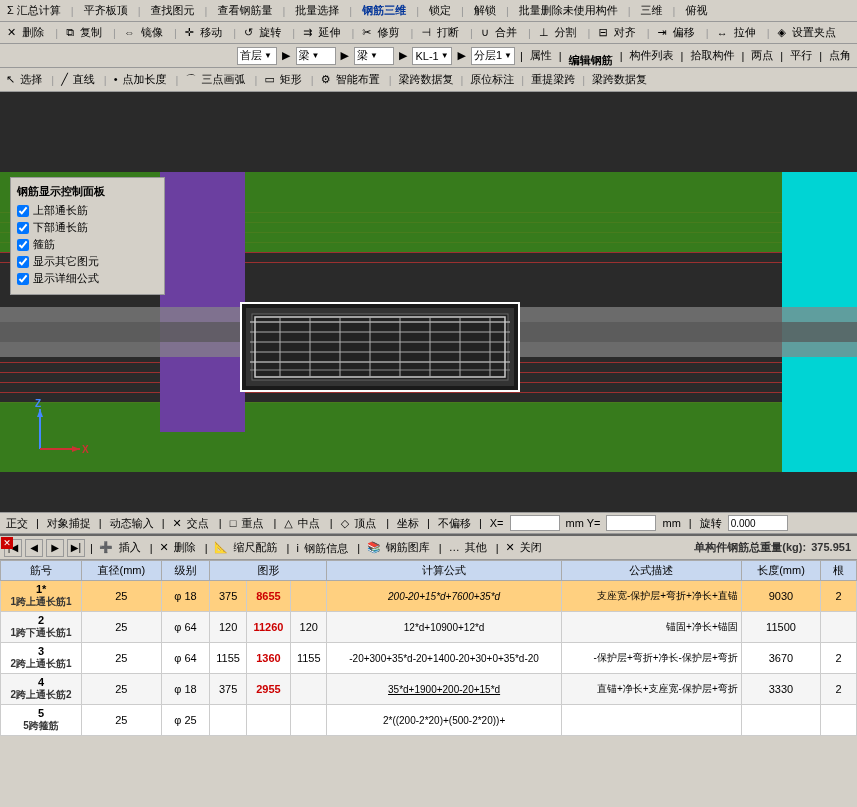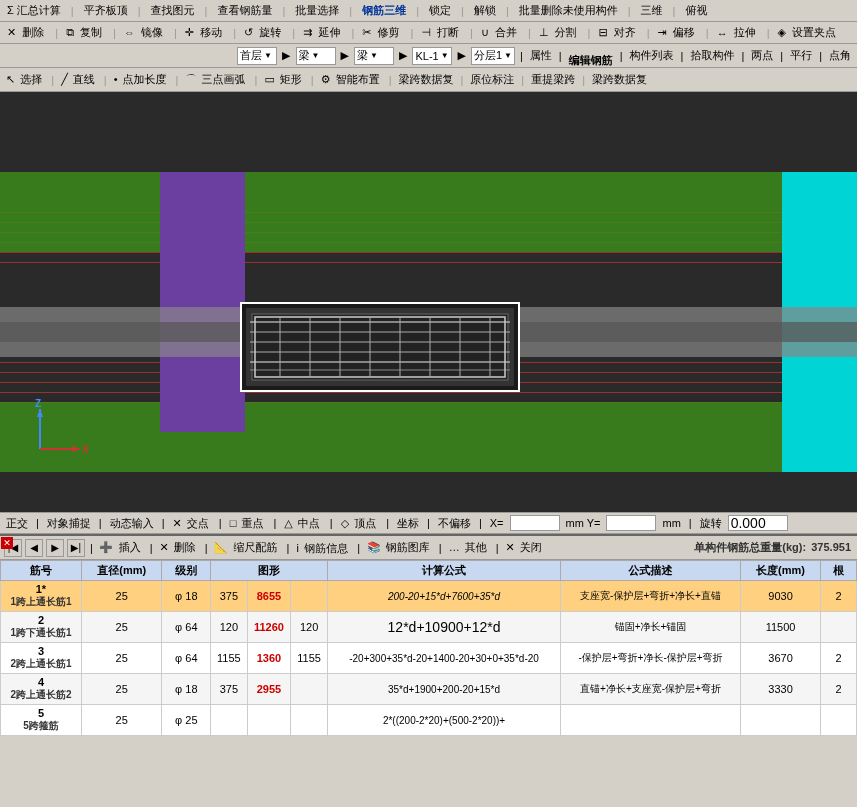--- a/index.html
+++ b/index.html
@@ -171,21 +171,21 @@
       gap: 4px;
       font-size: 11px;
     }
     .coord-bar span { padding: 0 2px; cursor: pointer; white-space: nowrap; text-align: center; }
     .coord-bar .input-field {
       background: white;
       border: 1px solid #999;
       height: 16px;
       width: 50px;
       padding: 0 2px;
-      font-size: 14px;
+      font-size: 10px;
     }
 
     
     .bottom-panel {
       height: 205px;
       background: #d4d0c8;
       border-top: 2px solid #666;
       display: flex;
       flex-direction: column;
     }
@@ -231,33 +231,33 @@
       font-size: 11px;
       background: white;
     }
     thead tr {
       background: #c8d8f0;
     }
     thead th {
       border: 1px solid #aaa;
       padding: 2px 9px;
       text-align: center;
-      font-weight: bold;
+      font-weight: normal;
       white-space: nowrap;
     }
     tbody tr { background: white; }
     tbody tr:nth-child(even) { background: #f5f5f5; }
     tbody tr.selected { background: #ffd080; }
     tbody td {
       border: 1px solid #ccc;
       padding: 2px 3px;
       text-align: center;
       white-space: nowrap;
     }
-    tbody td.desc { text-align: center; font-size: 10px; }
+    tbody td.desc { text-align: right; font-size: 10px; }
 
     
     .close-btn {
       position: absolute;
       top: 1px;
       left: 1px;
       width: 12px;
       height: 12px;
       background: #cc0000;
       color: white;
@@ -460,20 +460,43 @@
       <marker id="arrowhead" markerWidth="10" markerHeight="7" refX="10" refY="3.5" orient="auto">
         <polygon points="0 0, 10 3.5, 0 7" fill="#cc0000"></polygon>
       </marker>
     </defs>
 
     <line x1="430" y1="60" x2="370" y2="210" stroke="#cc0000" stroke-width="2.5" marker-end="url(#arrowhead)"></line>
 
     <line x1="370" y1="220" x2="390" y2="395" stroke="#cc0000" stroke-width="2.5" marker-end="url(#arrowhead)"></line>
   </svg>
 
+  <div class="control-panel">
+    <div class="title">钢筋显示控制面板</div>
+    <div class="item">
+      <input type="checkbox" checked="" style="">
+      <span>上部通长筋</span>
+    </div>
+    <div class="item">
+      <input type="checkbox" checked="" style="">
+      <span>下部通长筋</span>
+    </div>
+    <div class="item">
+      <input type="checkbox" checked="" style="">
+      <span>箍筋</span>
+    </div>
+    <div class="item">
+      <input type="checkbox" checked="" style="">
+      <span>显示其它图元</span>
+    </div>
+    <div class="item">
+      <input type="checkbox" checked="" style="">
+      <span>显示详细公式</span>
+    </div>
+  </div>
 </div>
 
 <div class="coord-bar">
   <span>正交</span>
   <span>|</span>
   <span>对象捕捉</span>
   <span>|</span>
   <span>动态输入</span>
   <span>|</span>
   <span>✕ <span>交点</span></span>
@@ -564,21 +587,21 @@
           <tr>
             <td style="font-weight: bold; font-size: 11px;">
               <div>2</div>
               <div style="font-size:10px;color:#333;white-space:nowrap;">1跨下通长筋1</div>
             </td>
             <td>25</td>
             <td>φ 64</td>
             <td>120</td>
             <td><span style="color:#cc0000;font-weight:bold;">11260</span></td>
             <td>120</td>
-            <td style="font-size: 14px; margin-top: 24px;">12*d+10900+12*d</td>
+            <td style="font-size: 10px; margin-top: 24px;">12*d+10900+12*d</td>
             <td class="desc">锚固+净长+锚固</td>
             <td>11500</td>
             <td></td>
           </tr>
           <tr>
             <td style="font-weight: bold; font-size: 11px;">
               <div>3</div>
               <div style="font-size:10px;color:#333;white-space:nowrap;">2跨上通长筋1</div>
             </td>
             <td>25</td>
@@ -594,21 +617,21 @@
           <tr>
             <td style="font-weight: bold; font-size: 11px;">
               <div>4</div>
               <div style="font-size:10px;color:#333;white-space:nowrap;">2跨上通长筋2</div>
             </td>
             <td>25</td>
             <td>φ 18</td>
             <td>375</td>
             <td><span style="color:#cc0000;font-weight:bold;">2955</span></td>
             <td></td>
-            <td style="font-size: 10px;">35*d+1900+200-20+15*d</td>
+            <td style="font-size: 10px; text-decoration: underline;">35*d+1900+200-20+15*d</td>
             <td class="desc">直锚+净长+支座宽-保护层+弯折</td>
             <td>3330</td>
             <td>2</td>
           </tr>
           <tr>
             <td style="font-weight: bold; font-size: 11px;">
               <div>5</div>
               <div style="font-size:10px;color:#333;white-space:nowrap;">5跨箍筋</div>
             </td>
             <td>25</td>

